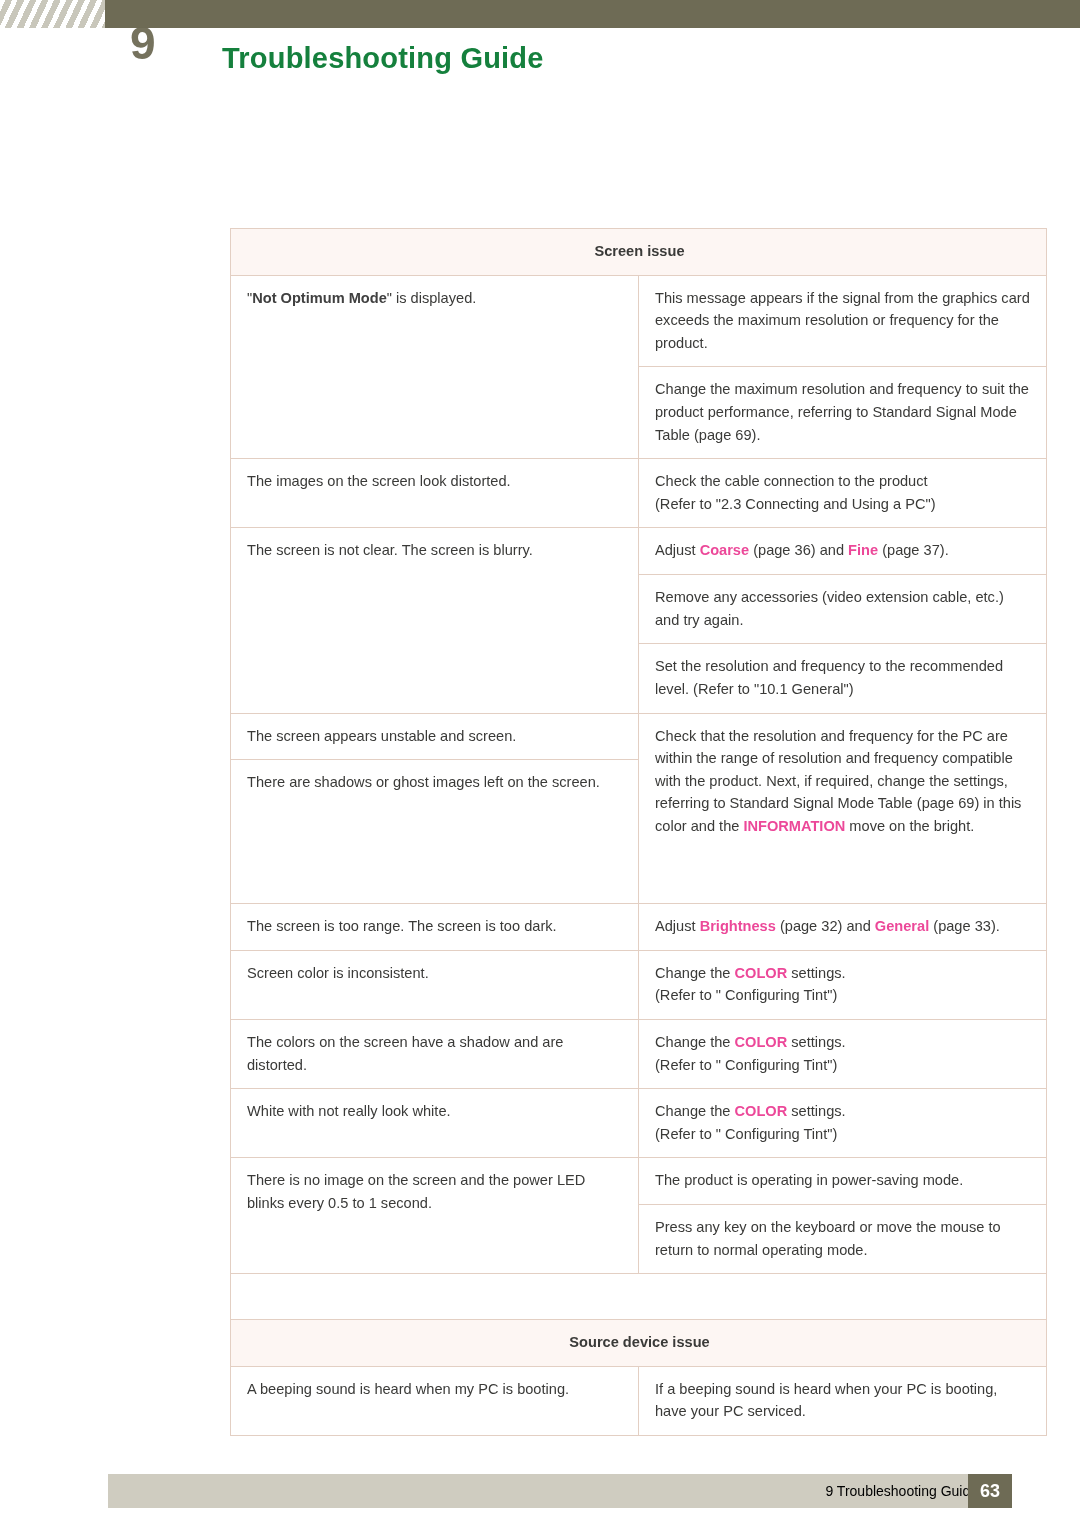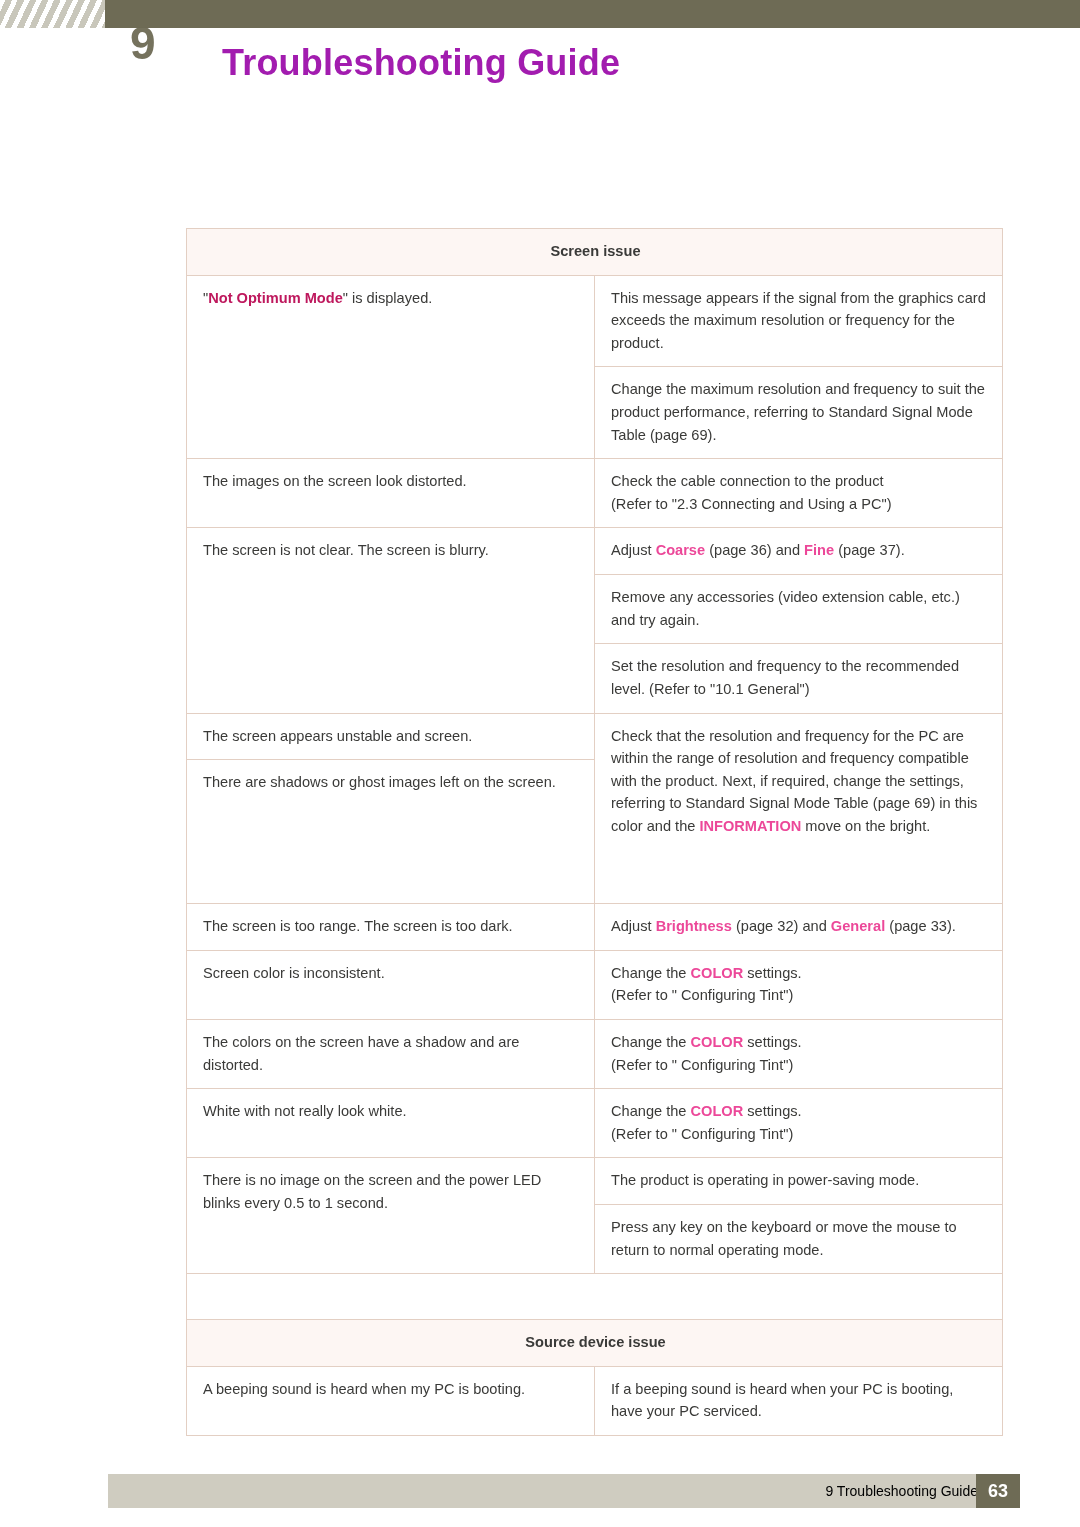--- a/index.html
+++ b/index.html
@@ -30,23 +30,23 @@
     height: 28px;
     background:
       repeating-linear-gradient(115deg,
         #ffffff 0px, #ffffff 5px,
         #c9c7bb 5px, #c9c7bb 11px);
   }
   .header-title {
     position: absolute;
     top: 42px;
     left: 222px;
-    font-size: 36px;
-    font-weight: bold;
-    color: #a21caf;
+    font-size: 29px;
+    font-weight: bold;
+    color: #15803d;
     letter-spacing: 0.2px;
   }
   .header-chapnum {
     position: absolute;
     top: 20px;
     left: 130px;
     font-size: 46px;
     font-weight: bold;
     color: #6e6b55;
     opacity: 0.95;
@@ -57,20 +57,21 @@
   .table-wrap {
     position: absolute;
     left: 186px;
     top: 228px;
     width: 816px;
   }
   table.tbl {
     border-collapse: collapse;
     width: 816px;
     table-layout: fixed;
+    margin-left: 44px;
   }
   table.tbl td {
     border: 1px solid #e3cfc3;
     vertical-align: top;
     padding: 11px 14px 12px 16px;
     font-size: 14.6px;
     color: #3a3a38;
     line-height: 1.55;
   }
   .sect-head td {
@@ -79,21 +80,21 @@
     color: #b08a2e;
     font-weight: bold;
     font-size: 15px;
     padding: 12px 0 13px 0;
   }
   .col-left { width: 408px; }
   .col-right { width: 408px; }
 
   
   .em-orange { color: #ec4899; font-weight: bold; }
-  .em-red { color: #be185d; font-weight: bold; }
+  .em-red { color: #404040; font-weight: bold; }
 
   .gap-row td {
     border: none;
     height: 22px;
     padding: 0;
   }
 
   
   .footer-bar {
     position: absolute;
@@ -117,21 +118,20 @@
     top: 1474px;
     width: 44px;
     height: 34px;
     background: #6e6b55;
     color: #ffffff;
     font-size: 18px;
     font-weight: bold;
     display: flex;
     align-items: center;
     justify-content: center;
-    margin-left: 8px;
   }
 </style>
 </head>
 <body>
 
 <div class="header-bar"></div>
 <div class="header-hatch"></div>
 <div class="header-chapnum">9</div>
 <div class="header-title">Troubleshooting Guide</div>
 

